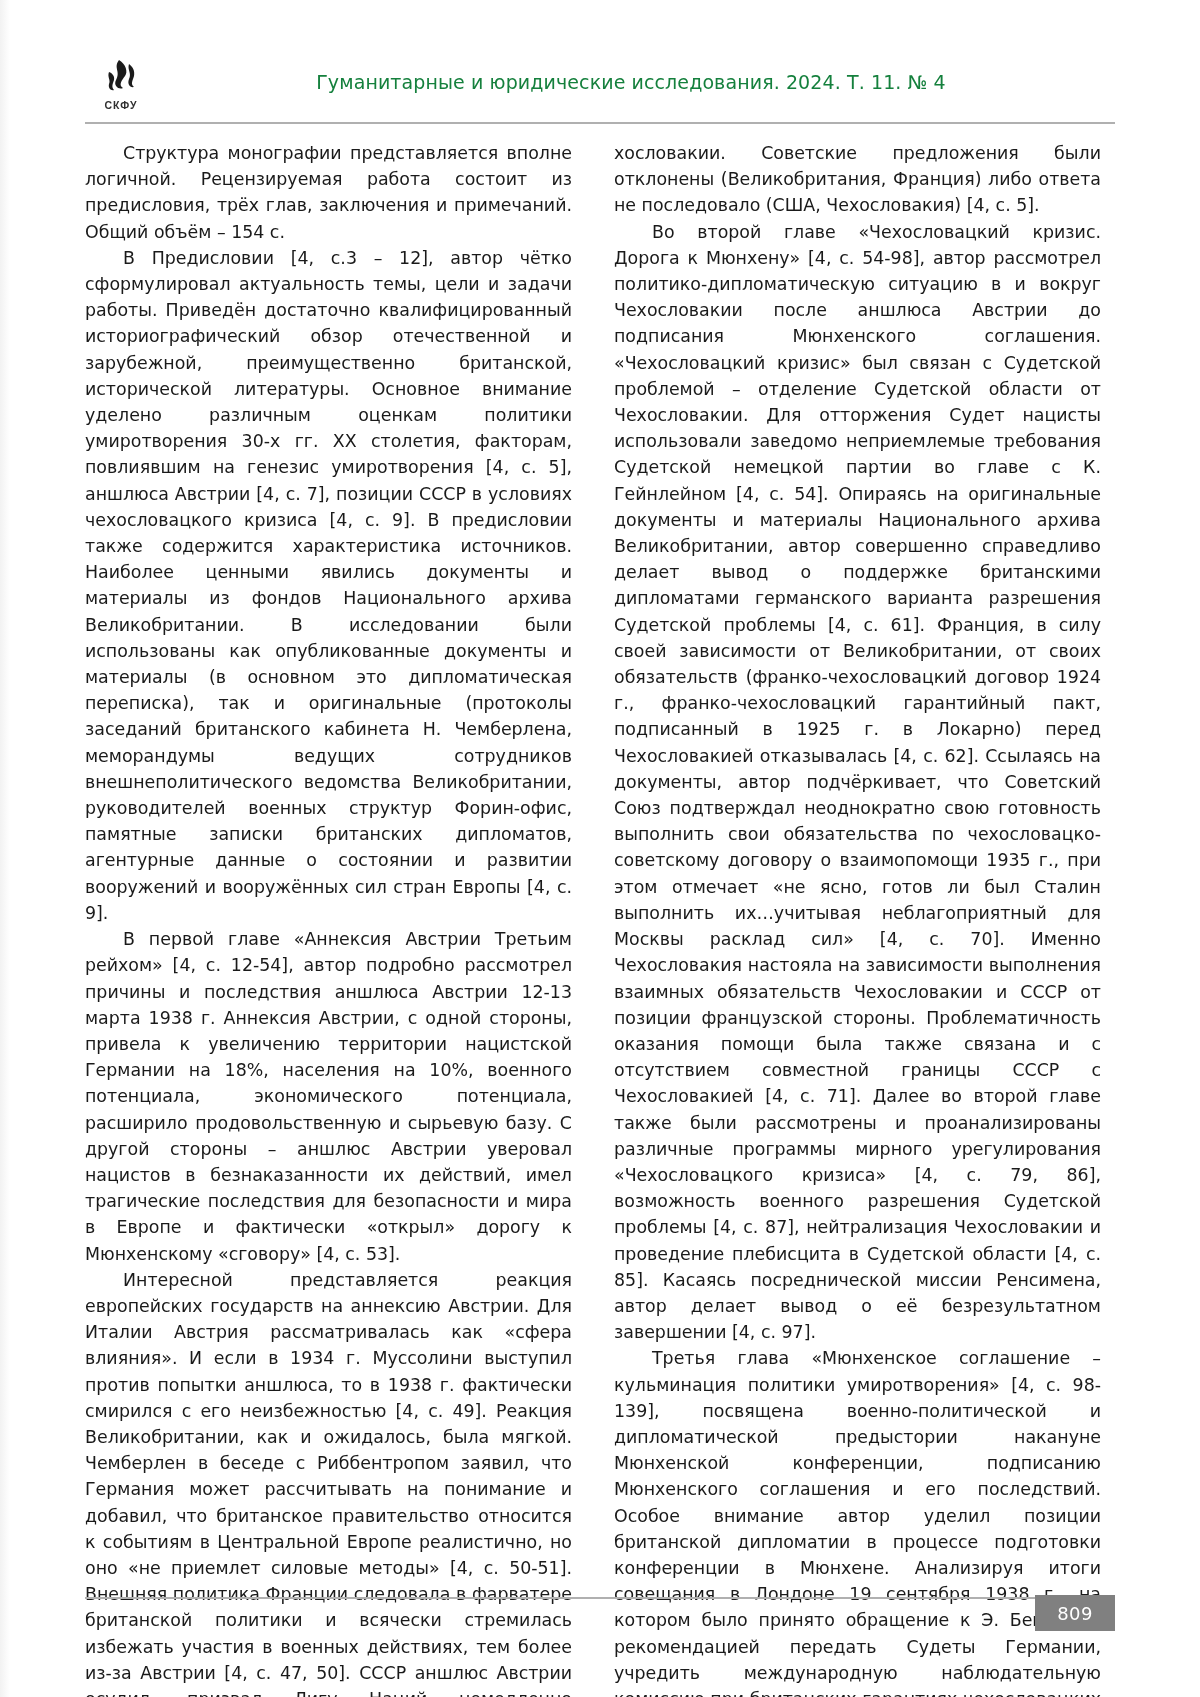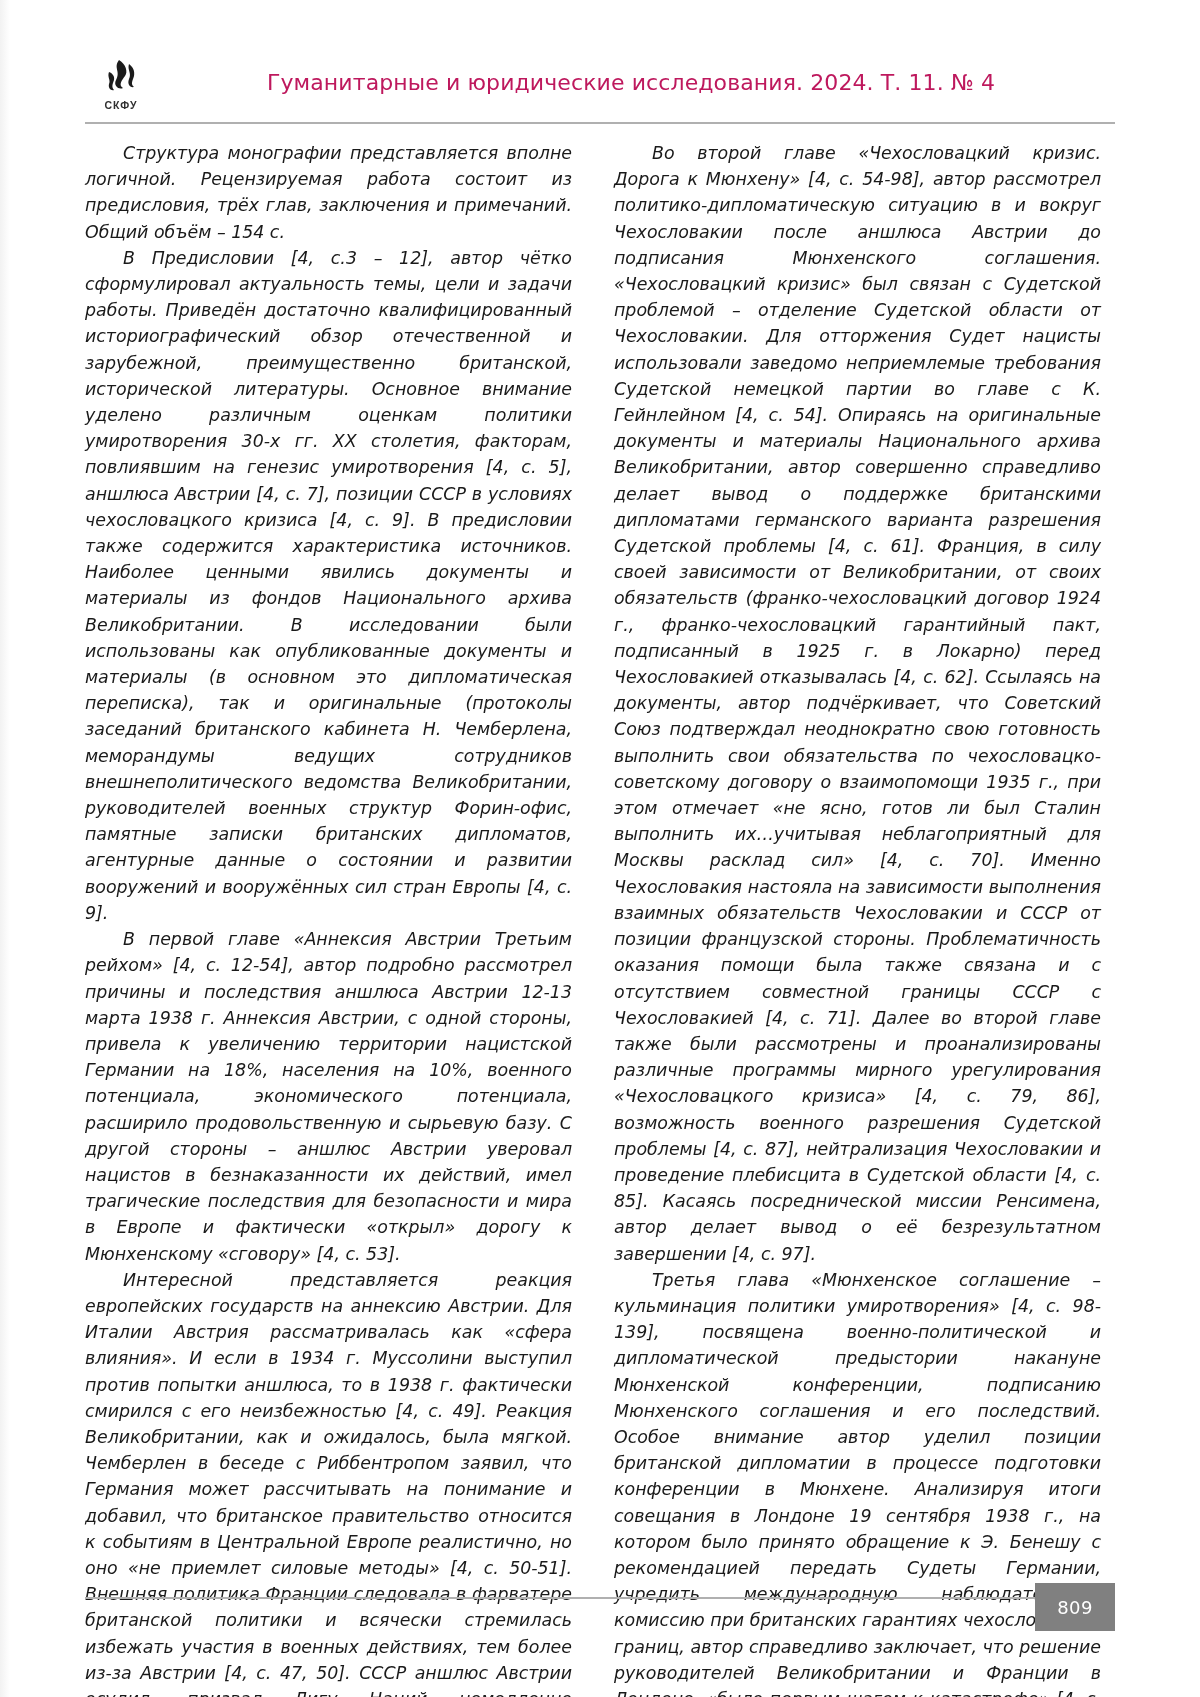--- a/index.html
+++ b/index.html
@@ -53,22 +53,22 @@
     font-size: 10.5px;
     letter-spacing: 1px;
     color: #2f2f2f;
     margin-top: 1px;
     font-weight: bold;
   }
   .journal-title {
     flex: 1;
     text-align: center;
     font-family: "DejaVu Sans", sans-serif;
-    font-size: 22px;
-    color: #be185d;
+    font-size: 19px;
+    color: #15803d;
     letter-spacing: 0.1px;
     padding-right: 10px;
     padding-bottom: 4px;
   }
   .rule-top {
     position: absolute;
     left: 85px;
     right: 85px;
     top: 122px;
     height: 2px;
@@ -88,41 +88,40 @@
     width: 487px;
     font-size: 17.4px;
     line-height: 26.2px;
     text-align: justify;
     text-justify: inter-word;
     hyphens: manual;
   }
   .col p {
     margin: 0;
     text-indent: 38px;
-    font-style: italic;
   }
   .col p.cont {
     text-indent: 0;
   }
 
   
   .rule-bottom {
     position: absolute;
     left: 85px;
     right: 85px;
     bottom: 98px;
     height: 2px;
     background: #b0b0b0;
   }
   .page-number {
     position: absolute;
     right: 85px;
     bottom: 66px;
     width: 80px;
-    height: 48px;
+    height: 36px;
     background: #808080;
     color: #ffffff;
     font-size: 18px;
     display: flex;
     align-items: center;
     justify-content: center;
     letter-spacing: 0.4px;
   }
   .gutter-fold {
     position: absolute;
@@ -157,20 +156,21 @@
   <div class="rule-top"></div>
 
   <div class="columns">
     <div class="col">
       <p>Структура монографии представляется вполне логичной. Рецензируемая работа состоит из предисловия, трёх глав, заключения и примечаний. Общий объём – 154 с.</p>
       <p>В Предисловии [4, с.3 – 12], автор чётко сформулировал актуальность темы, цели и задачи работы. Приведён достаточно квалифицированный историографический обзор отечественной и зарубежной, преимущественно британской, исторической литературы. Основное внимание уделено различным оценкам политики умиротворения 30-х гг. XX столетия, факторам, повлиявшим на генезис умиротворения [4, с. 5], аншлюса Австрии [4, с. 7], позиции СССР в условиях чехословацкого кризиса [4, с. 9]. В предисловии также содержится характеристика источников. Наиболее ценными явились документы и материалы из фондов Национального архива Великобритании. В исследовании были использованы как опубликованные документы и материалы (в основном это дипломатическая переписка), так и оригинальные (протоколы заседаний британского кабинета Н. Чемберлена, меморандумы ведущих сотрудников внешнеполитического ведомства Великобритании, руководителей военных структур Форин-офис, памятные записки британских дипломатов, агентурные данные о состоянии и развитии вооружений и вооружённых сил стран Европы [4, с. 9].</p>
       <p>В первой главе «Аннексия Австрии Третьим рейхом» [4, с. 12-54], автор подробно рассмотрел причины и последствия аншлюса Австрии 12-13 марта 1938 г. Аннексия Австрии, с одной стороны, привела к увеличению территории нацистской Германии на 18%, населения на 10%, военного потенциала, экономического потенциала, расширило продовольственную и сырьевую базу. С другой стороны – аншлюс Австрии уверовал нацистов в безнаказанности их действий, имел трагические последствия для безопасности и мира в Европе и фактически «открыл» дорогу к Мюнхенскому «сговору» [4, с. 53].</p>
       <p>Интересной представляется реакция европейских государств на аннексию Австрии. Для Италии Австрия рассматривалась как «сфера влияния». И если в 1934 г. Муссолини выступил против попытки аншлюса, то в 1938 г. фактически смирился с его неизбежностью [4, с. 49]. Реакция Великобритании, как и ожидалось, была мягкой. Чемберлен в беседе с Риббентропом заявил, что Германия может рассчитывать на понимание и добавил, что британское правительство относится к событиям в Центральной Европе реалистично, но оно «не приемлет силовые методы» [4, с. 50-51]. Внешняя политика Франции следовала в фарватере британской политики и всячески стремилась избежать участия в военных действиях, тем более из-за Австрии [4, с. 47, 50]. СССР аншлюс Австрии осудил, призвал Лигу Наций немедленно приступить к обсуждению аннексии. Текст заявления был отправлен правительствам США, Великобритании, Франции и Че-</p>
     </div>
     <div class="col">
+      <p class="cont">хословакии. Советские предложения были отклонены (Великобритания, Франция) либо ответа не последовало (США, Чехословакия) [4, с. 5].</p>
       <p>Во второй главе «Чехословацкий кризис. Дорога к Мюнхену» [4, с. 54-98], автор рассмотрел политико-дипломатическую ситуацию в и вокруг Чехословакии после аншлюса Австрии до подписания Мюнхенского соглашения. «Чехословацкий кризис» был связан с Судетской проблемой – отделение Судетской области от Чехословакии. Для отторжения Судет нацисты использовали заведомо неприемлемые требования Судетской немецкой партии во главе с К. Гейнлейном [4, с. 54]. Опираясь на оригинальные документы и материалы Национального архива Великобритании, автор совершенно справедливо делает вывод о поддержке британскими дипломатами германского варианта разрешения Судетской проблемы [4, с. 61]. Франция, в силу своей зависимости от Великобритании, от своих обязательств (франко-чехословацкий договор 1924 г., франко-чехословацкий гарантийный пакт, подписанный в 1925 г. в Локарно) перед Чехословакией отказывалась [4, с. 62]. Ссылаясь на документы, автор подчёркивает, что Советский Союз подтверждал неоднократно свою готовность выполнить свои обязательства по чехословацко-советскому договору о взаимопомощи 1935 г., при этом отмечает «не ясно, готов ли был Сталин выполнить их…учитывая неблагоприятный для Москвы расклад сил» [4, с. 70]. Именно Чехословакия настояла на зависимости выполнения взаимных обязательств Чехословакии и СССР от позиции французской стороны. Проблематичность оказания помощи была также связана и с отсутствием совместной границы СССР с Чехословакией [4, с. 71]. Далее во второй главе также были рассмотрены и проанализированы различные программы мирного урегулирования «Чехословацкого кризиса» [4, с. 79, 86], возможность военного разрешения Судетской проблемы [4, с. 87], нейтрализация Чехословакии и проведение плебисцита в Судетской области [4, с. 85]. Касаясь посреднической миссии Ренсимена, автор делает вывод о её безрезультатном завершении [4, с. 97].</p>
       <p>Третья глава «Мюнхенское соглашение – кульминация политики умиротворения» [4, с. 98-139], посвящена военно-политической и дипломатической предыстории накануне Мюнхенской конференции, подписанию Мюнхенского соглашения и его последствий. Особое внимание автор уделил позиции британской дипломатии в процессе подготовки конференции в Мюнхене. Анализируя итоги совещания в Лондоне 19 сентября 1938 г., на котором было принято обращение к Э. Бенешу с рекомендацией передать Судеты Германии, учредить международную наблюдательную комиссию при британских гарантиях чехословацких границ, автор справедливо заключает, что решение руководителей Великобритании и Франции в Лондоне, «было первым шагом к катастрофе» [4, с. 107]. Как итог, под нажимом западных</p>
     </div>
   </div>
 
   <div class="rule-bottom"></div>
   <div class="page-number">809</div>
 
 </div>
 

